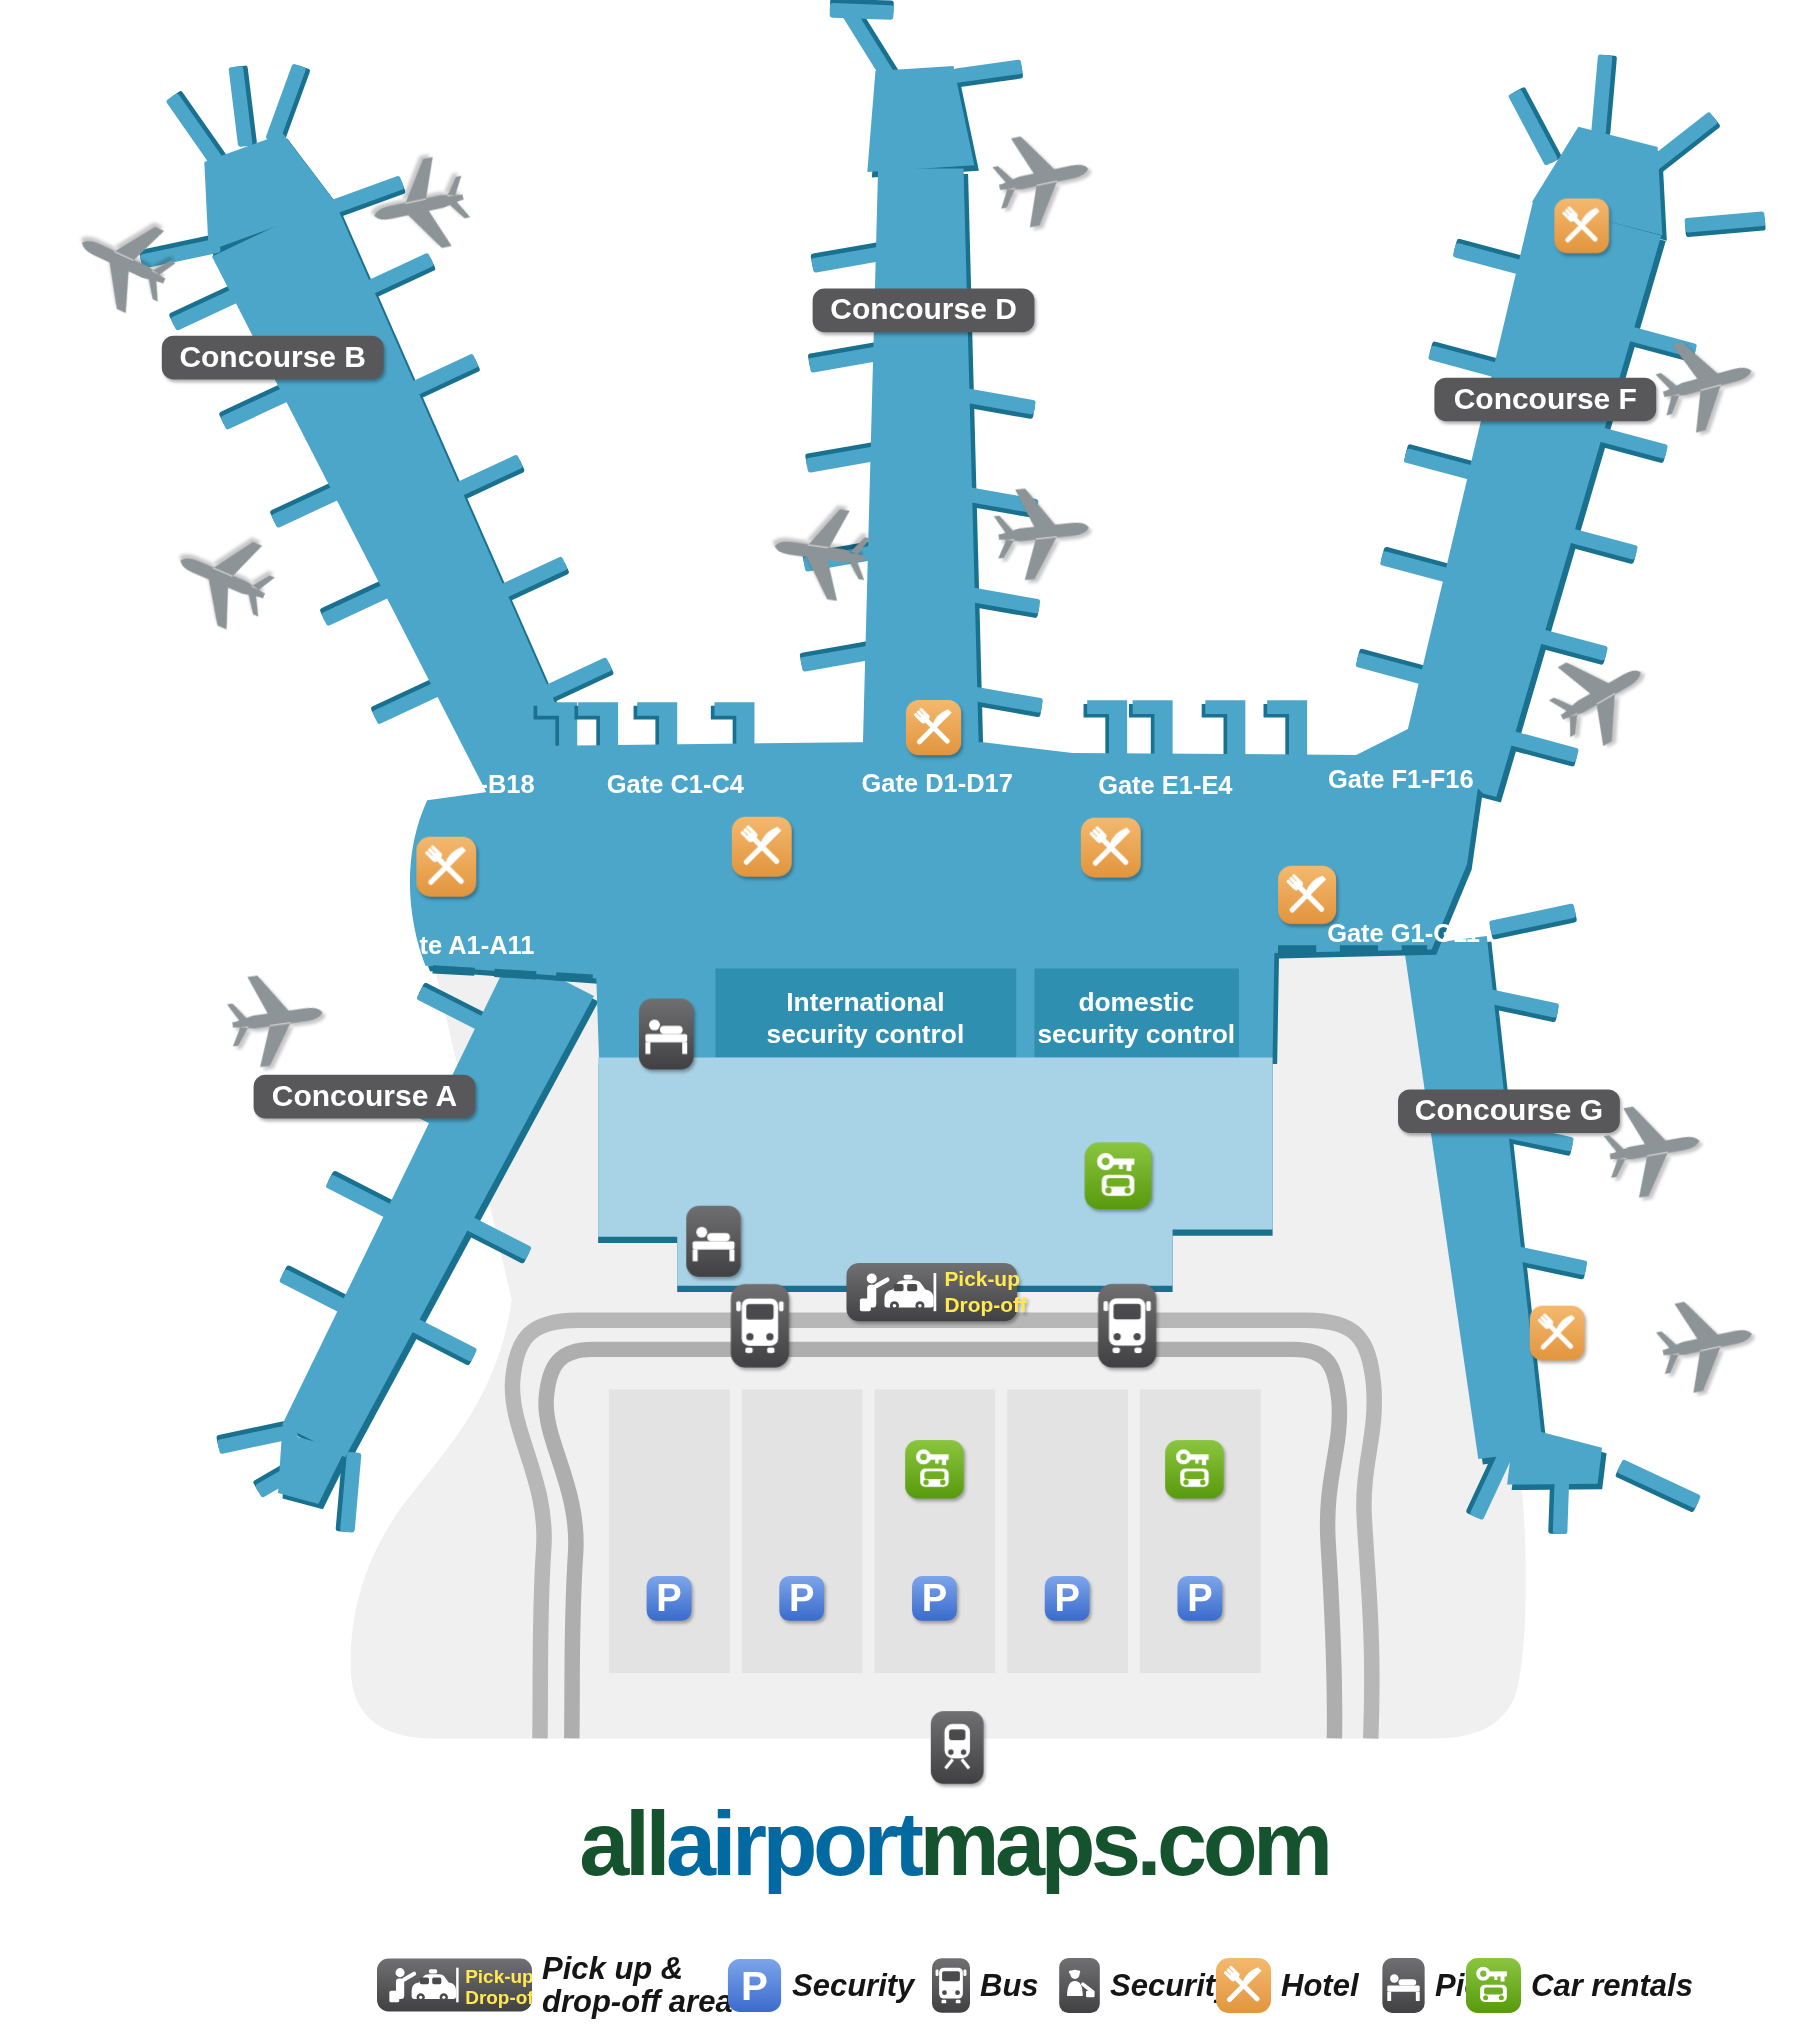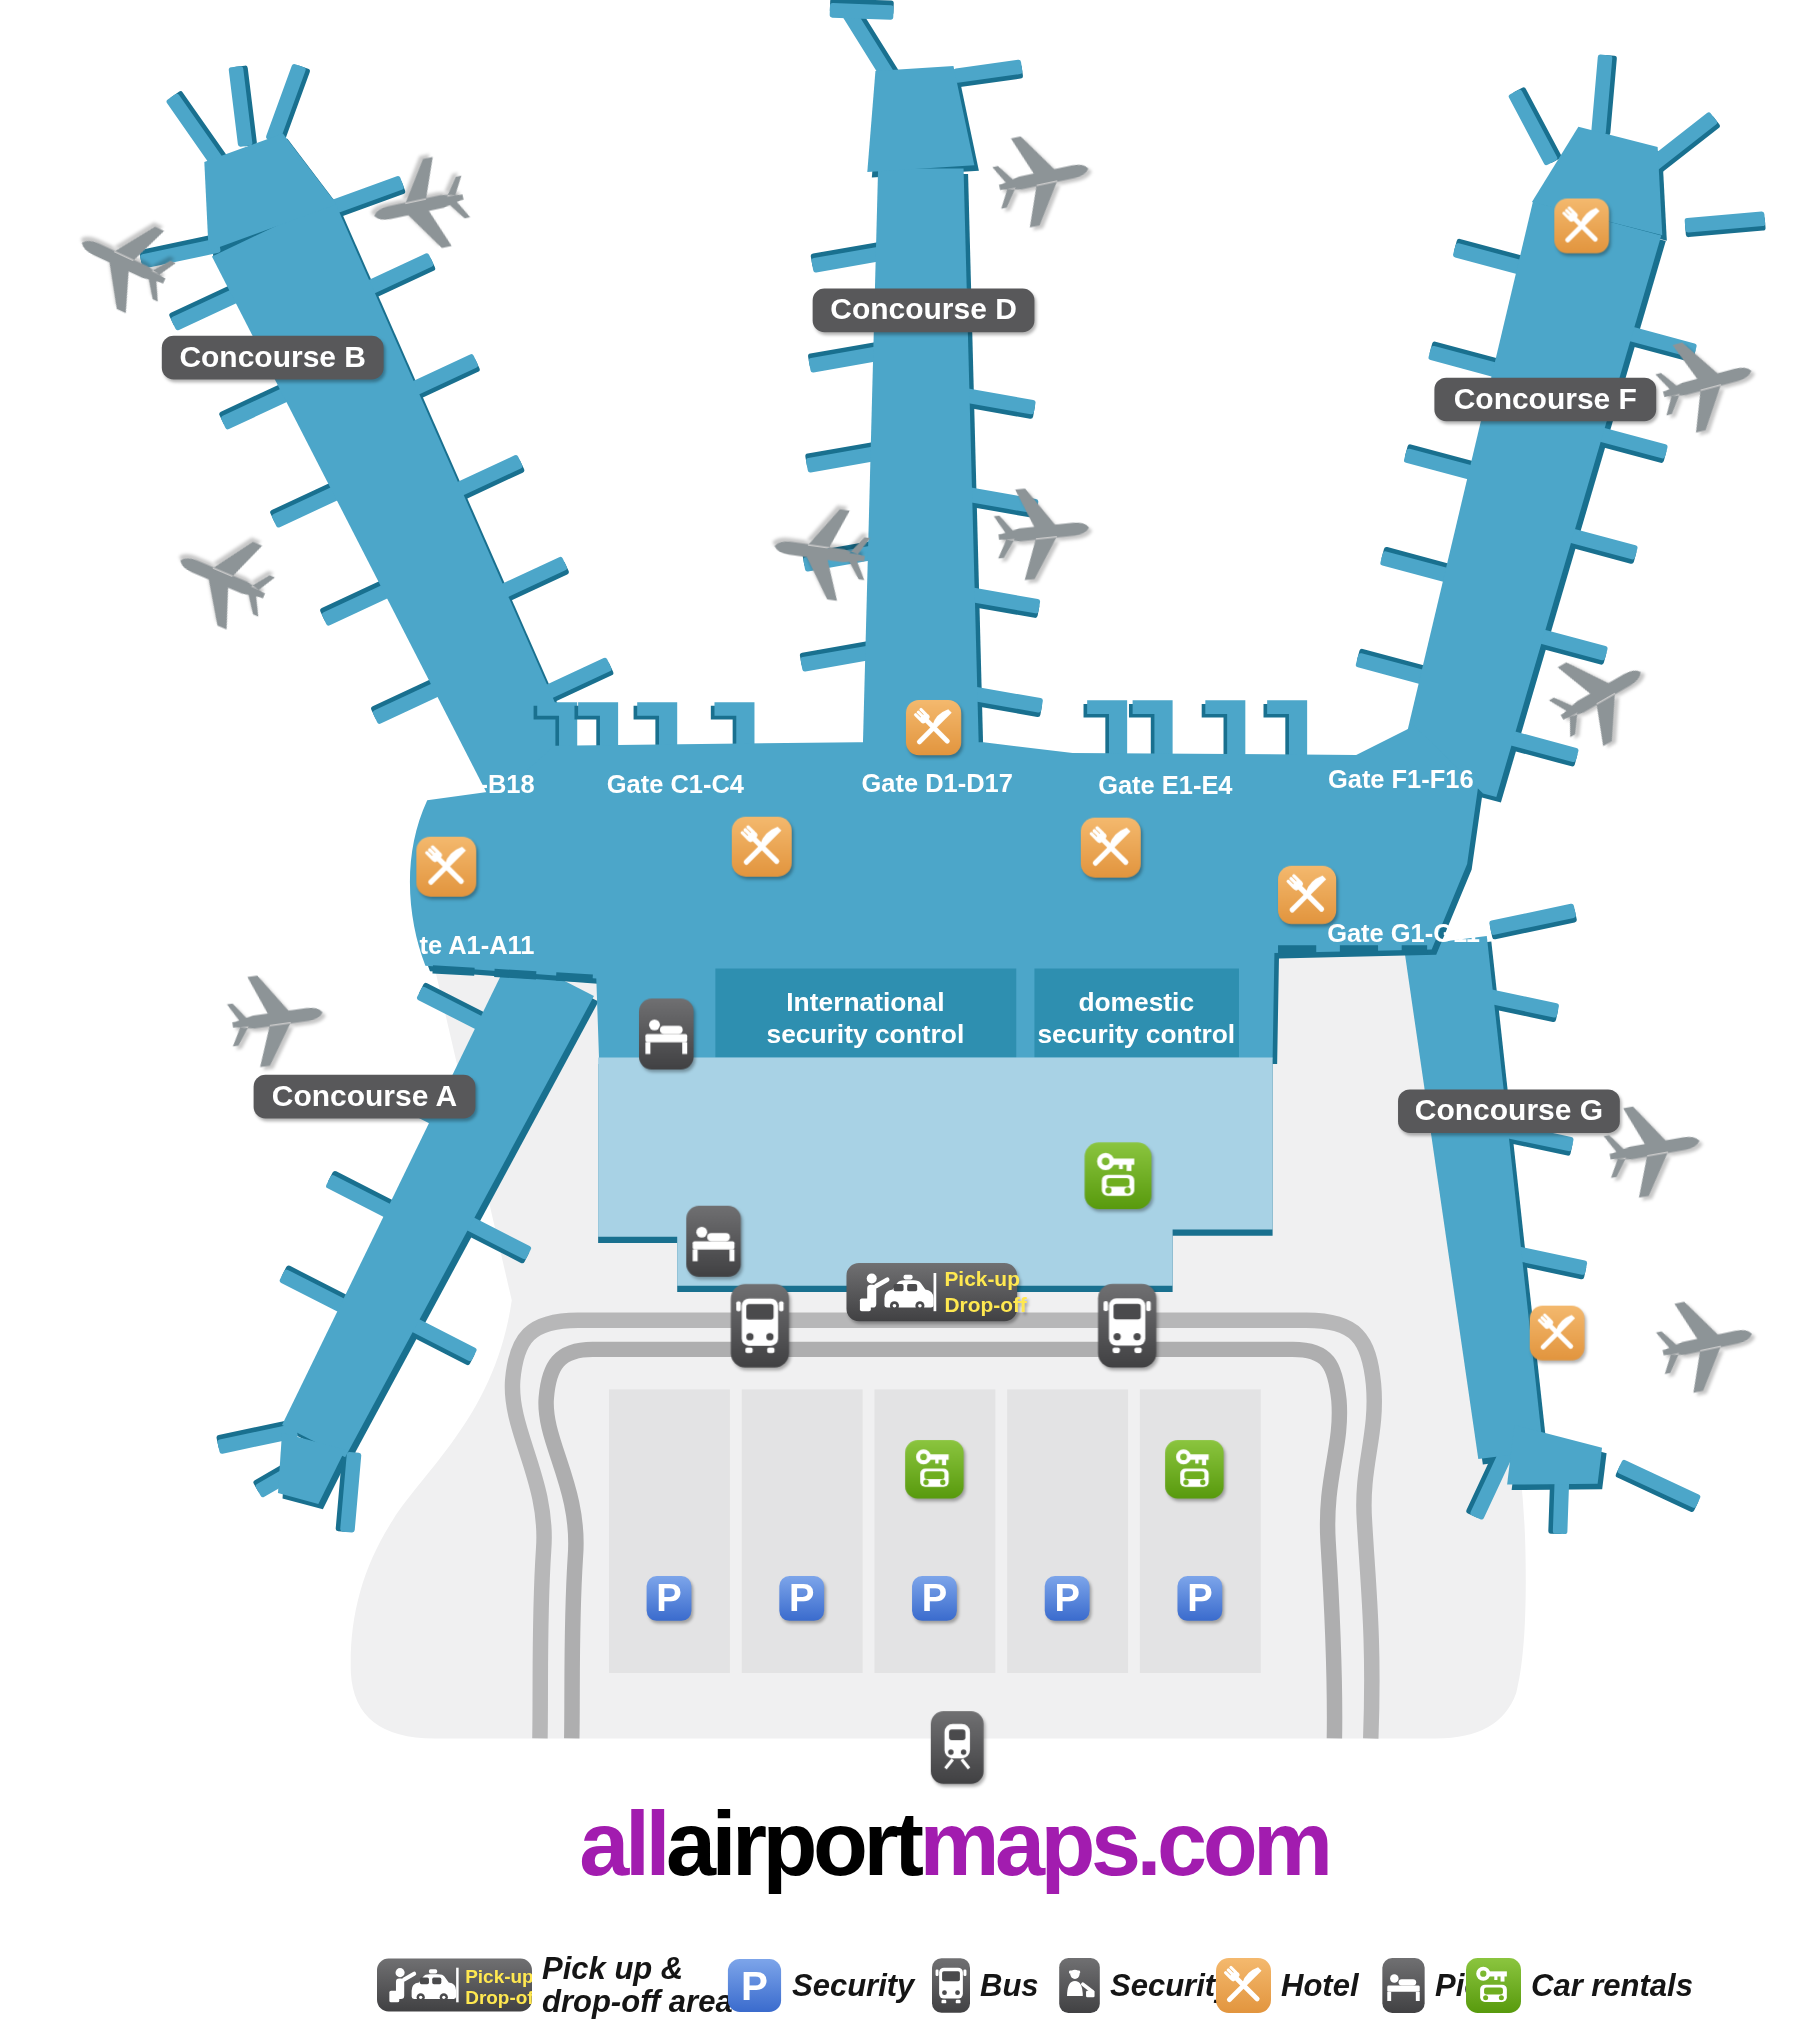--- a/index.html
+++ b/index.html
@@ -23,22 +23,22 @@
   text{font-family:"Liberation Sans", sans-serif;}
   .gate-label{fill:#fff;font-size:28px;font-weight:700;text-anchor:middle;}
   .pill-label{fill:#fff;font-size:33px;font-weight:700;text-anchor:middle;}
   .sec-label{fill:#fff;font-size:29px;font-weight:700;text-anchor:middle;}
   .pickup-text{fill:#ffe850;font-size:23px;font-weight:700;text-anchor:start;}
   .p-letter{fill:#fff;font-size:42px;font-weight:700;text-anchor:middle;}
   .p-letter-lg{fill:#fff;font-size:44px;font-weight:700;text-anchor:middle;}
   
   .logo{position:absolute;top:1793px;left:954px;transform:translateX(-50%);
         white-space:nowrap;font-size:90px;font-weight:bold;letter-spacing:-4.5px;}
-  .logo .dark{color:#a21caf;}
-  .logo .blue-t{color:#000000;}
+  .logo .dark{color:#14532d;}
+  .logo .blue-t{color:#0369a1;}
   
   .legend-item{position:absolute;top:1957px;height:56px;display:flex;
                align-items:center;gap:10px;color:#151515;}
   .legend-label{font-size:31px;font-weight:700;line-height:33px;color:#151515;font-style:italic;}
   .legend-svg{display:block;}
 </style>
 </head>
 <body>
 
 <svg id="mapsvg" width="1818" height="2027" viewBox="0 0 2000 2229">

